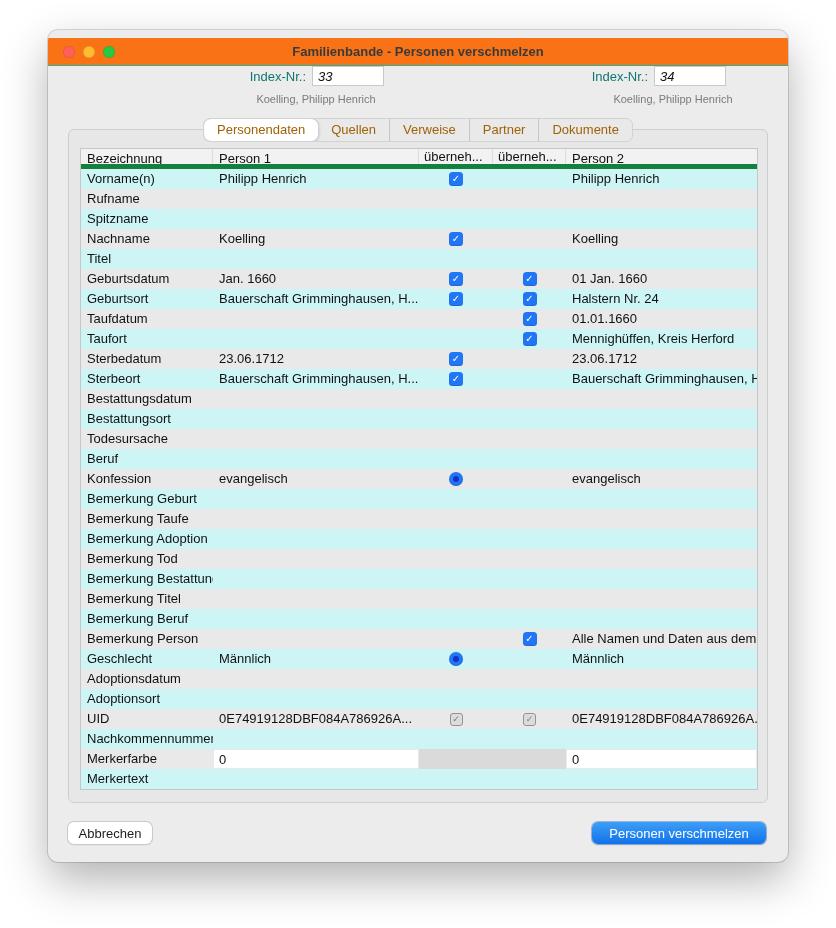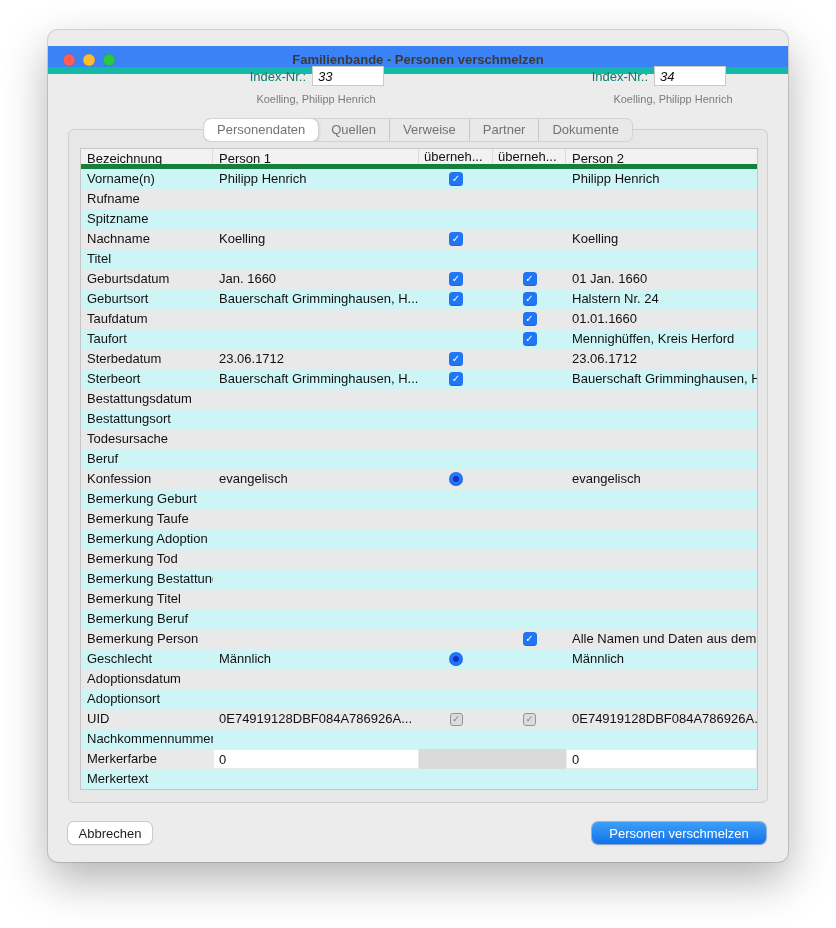--- a/index.html
+++ b/index.html
@@ -3,22 +3,22 @@
 <meta charset="utf-8">
 <style>
   * { margin:0; padding:0; box-sizing:border-box; }
   html,body { width:836px; height:928px; background:#ffffff; font-family:"Liberation Sans","DejaVu Sans",sans-serif; }
   .window {
     position:absolute; left:48px; top:30px; width:740px; height:832px;
     background:#ececec; border-radius:10px; overflow:hidden;
     box-shadow:0 0 0 1px rgba(0,0,0,.14), 0 18px 45px rgba(0,0,0,.30);
   }
   .titlebar {
-    position:absolute; left:0; top:16px; width:100%; height:28px;
-    background:#3b82f6; border-bottom:7px solid #14b8a6;
+    position:absolute; left:0; top:8px; width:100%; height:28px;
+    background:#f97316; border-bottom:1px solid #14b8a6;
   }
   .lights { position:absolute; left:15px; top:8px; display:flex; gap:8px; }
   .light { width:12px; height:12px; border-radius:50%; }
   .light.red    { background:var(--traffic_red);    box-shadow:inset 0 0 0 .5px rgba(0,0,0,.15); }
   .light.yellow { background:var(--traffic_yellow); box-shadow:inset 0 0 0 .5px rgba(0,0,0,.15); }
   .light.green  { background:var(--traffic_green);  box-shadow:inset 0 0 0 .5px rgba(0,0,0,.15); }
   .title { text-align:center; line-height:27px; font-size:13px; font-weight:700; color:#3a3a3a; }
 
   .idxgroup { position:absolute; top:36px; display:flex; align-items:center; height:20px; }
   .idxgroup.g1 { left:188px; } .idxgroup.g2 { left:530px; }
@@ -26,21 +26,21 @@
   .idxinput { width:72px; height:20px; border:1px solid #c9c9c9; background:#fff; font-size:13px;
               padding:0 5px; font-family:inherit; color:#111;font-style:italic; }
   .pname { position:absolute; top:63px; font-size:11px; color:#7b7b7b; text-align:center; }
   .pname.n1 { left:168px; width:200px; } .pname.n2 { left:510px; width:230px; }
 
   .tabbar {
     position:absolute; top:88px; left:50%; transform:translateX(-50%);
     display:flex; align-items:stretch; height:24px; background:#e9e9e9;
     border:1px solid #d2d2d2; border-radius:7px; z-index:5; overflow:hidden;
   }
-  .tab { padding:0 13px; font-size:13px; color:#737373; line-height:22px; cursor:default; white-space:nowrap; }
+  .tab { padding:0 13px; font-size:13px; color:#a16207; line-height:22px; cursor:default; white-space:nowrap; }
   .tab:not(.active) + .tab:not(.active) { border-left:1px solid #c6c6c6; }
   .tab.active {
     background:#ffffff; border-radius:7px; box-shadow:0 0 0 1px #cfcfcf, 0 1px 3px rgba(0,0,0,.18);
   }
 
   .panel {
     position:absolute; left:20px; top:99px; width:700px; height:674px;
     background:#e7e7e7; border:1px solid #cecece; border-radius:6px;
   }
   .table {

